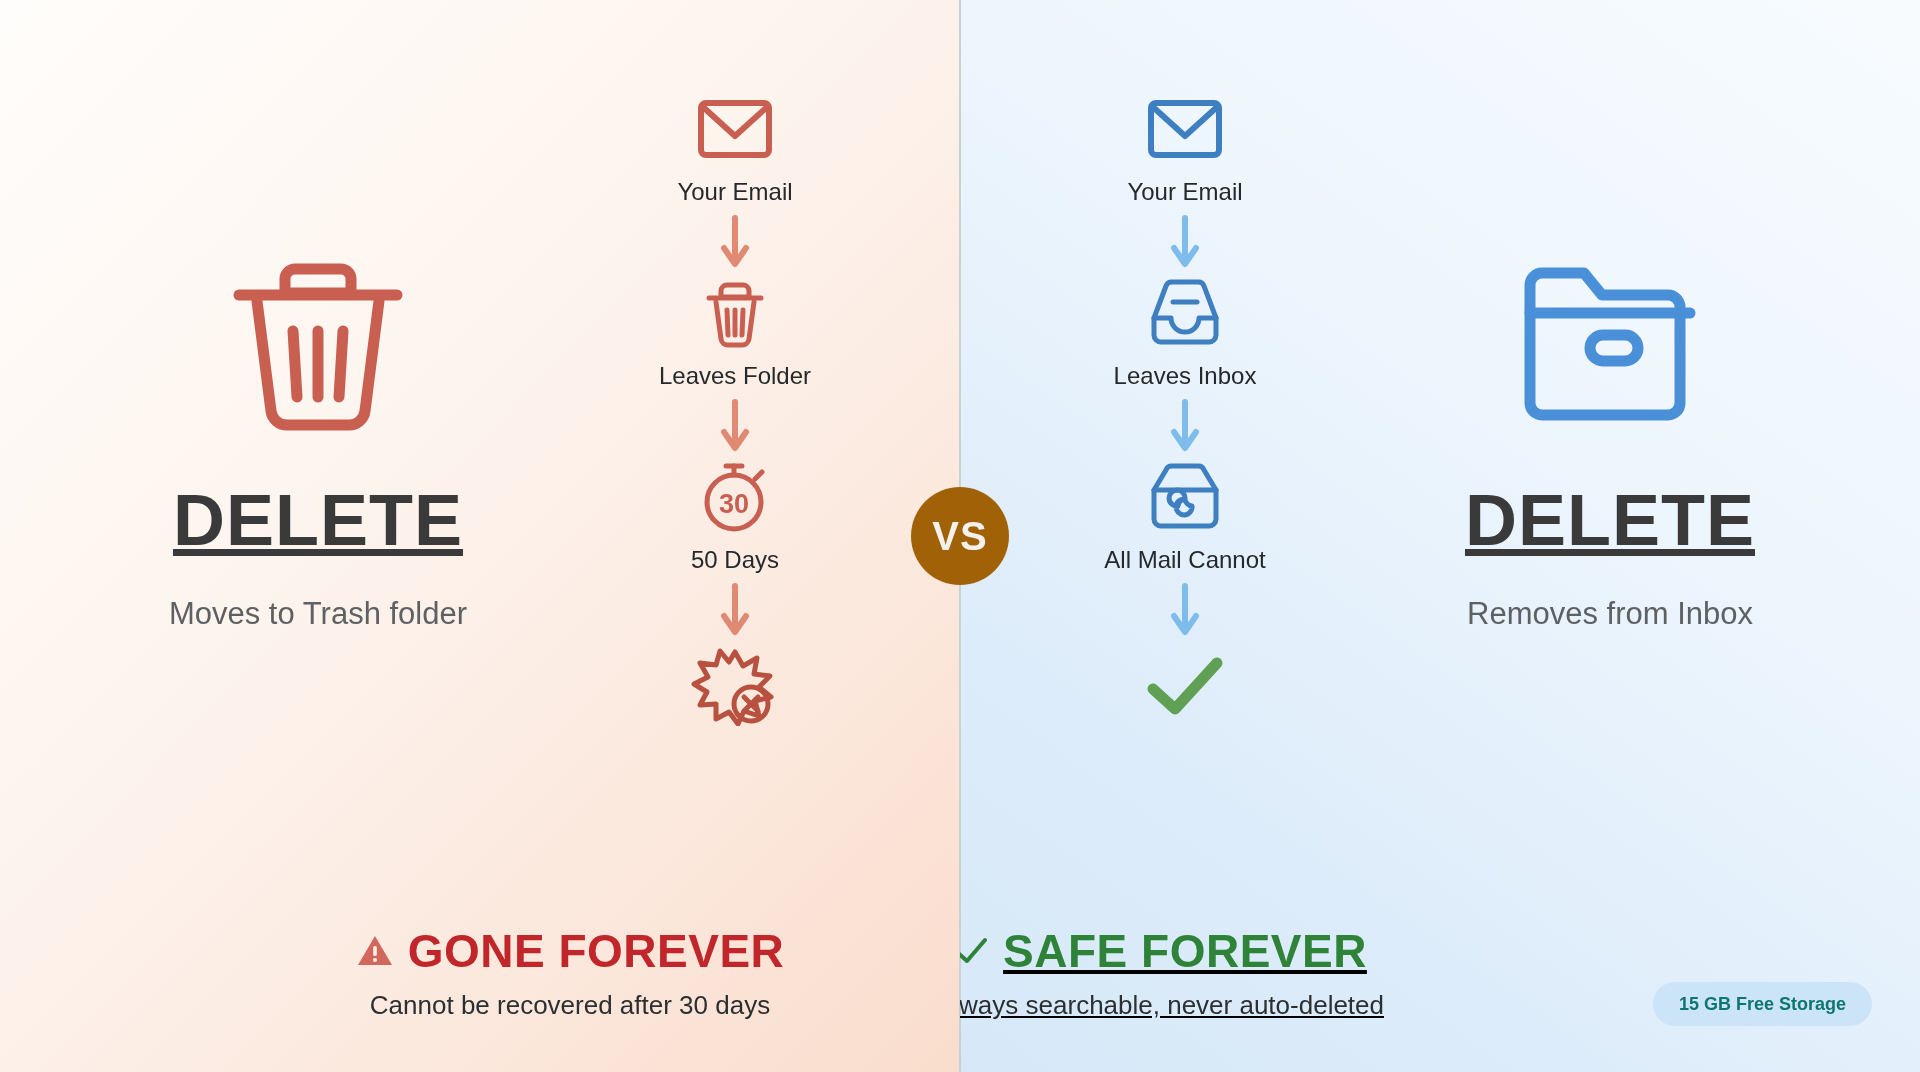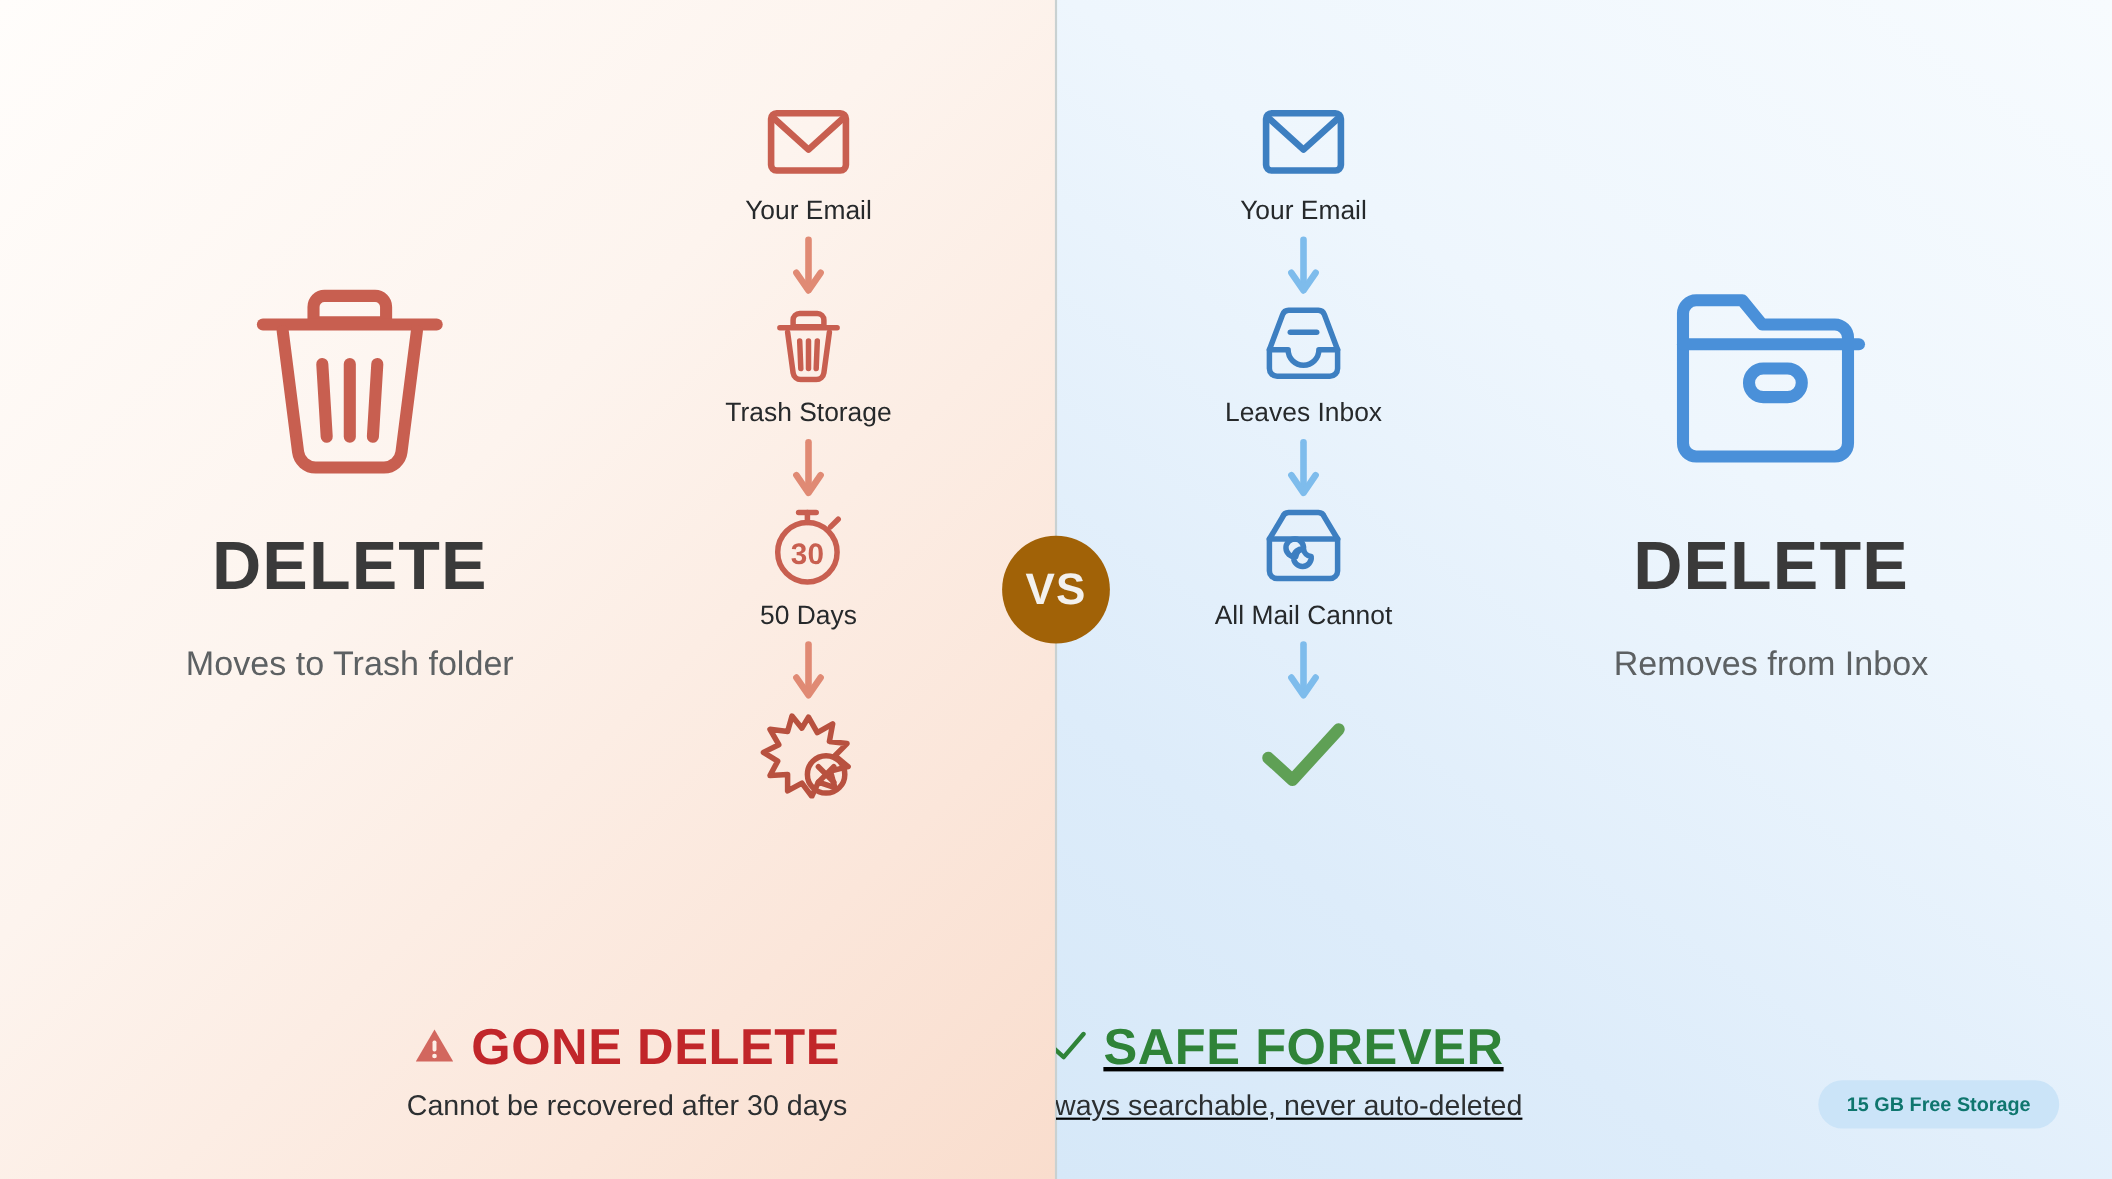--- a/index.html
+++ b/index.html
@@ -54,23 +54,24 @@
     position:absolute;
     width:460px;
     text-align:center;
     top:232px;
   }
   .side-left  { left:88px; }
   .side-right { right:80px; }
 
   .big-icon { height:210px; display:flex; align-items:center; justify-content:center; }
   .side-title {
-    font-size:62px; font-weight:bold; color:#3a3a3a;
+    font-size:72px; font-weight:bold; color:#3a3a3a;
     letter-spacing:1px; line-height:1;
     margin-top:42px;
+    text-decoration:underline;
   }
   .side-sub {
     font-size:31px; color:#5d6163;
     margin-top:42px; line-height:1;
   }
 
   
   .flow {
     position:absolute;
     top:92px;
@@ -173,21 +174,21 @@
             <g fill="none" stroke="#c85f50" stroke-width="5" stroke-linecap="round" stroke-linejoin="round">
               <path d="M24 7 h16 a6 6 0 0 1 6 6 v6 h-28 v-6 a6 6 0 0 1 6 -6 z"></path>
               <line x1="6" y1="20" x2="58" y2="20"></line>
               <path d="M13 24 l5 37 a7 7 0 0 0 7 6 h14 a7 7 0 0 0 7 -6 l5 -37"></path>
               <line x1="24" y1="32" x2="25" y2="57"></line>
               <line x1="32" y1="32" x2="32" y2="57"></line>
               <line x1="40" y1="32" x2="39" y2="57"></line>
             </g>
           </svg>
         </div>
-        <div class="flow-label">Trash Storage</div>
+        <div class="flow-label">Leaves Folder</div>
       </div>
 
       <div class="flow-arrow">
         <svg width="34" height="56" viewBox="0 0 34 56">
           <g fill="none" stroke="#e08a74" stroke-width="6" stroke-linecap="round" stroke-linejoin="round">
             <line x1="17" y1="4" x2="17" y2="44"></line>
             <path d="M6 34 L17 50 L28 34"></path>
           </g>
         </svg>
       </div>
@@ -232,21 +233,21 @@
 
     <div class="verdict verdict-left">
       <div class="verdict-head bad">
         <span>
           <svg width="38" height="34" viewBox="0 0 38 34">
             <path d="M19 2 L36 31 H2 Z" fill="#d2675e"></path>
             <rect x="17.2" y="12" width="3.6" height="10" rx="1.6" fill="#fdeee6"></rect>
             <circle cx="19" cy="26" r="2.1" fill="#fdeee6"></circle>
           </svg>
         </span>
-        <span>GONE DELETE</span>
+        <span>GONE FOREVER</span>
       </div>
       <div class="verdict-sub">Cannot be recovered after 30 days</div>
     </div>
   </div>
 
   <div class="panel panel-archive">
 
     <div class="side-block side-right">
       <div class="big-icon">
         <svg width="180" height="172" viewBox="0 0 180 172">

